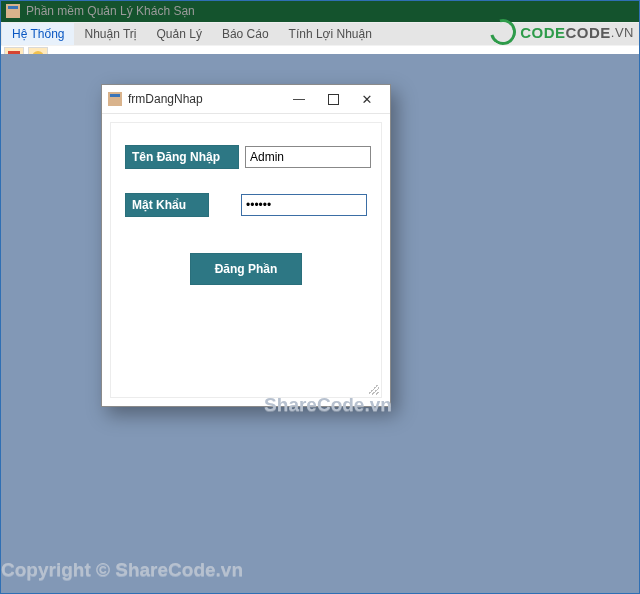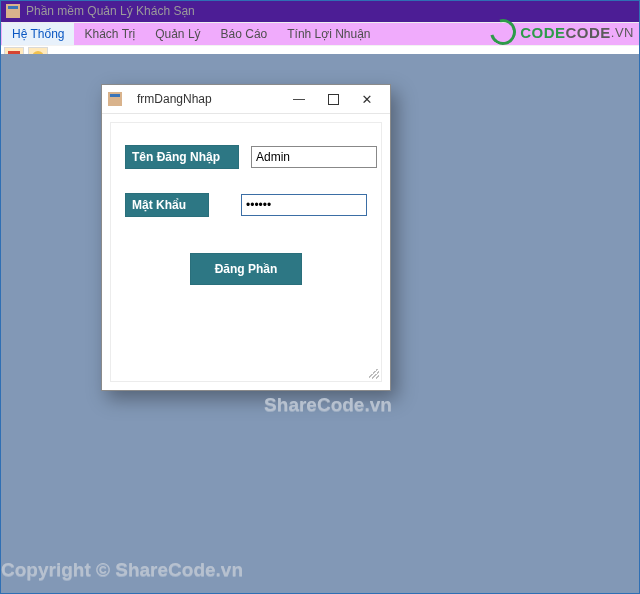--- a/index.html
+++ b/index.html
@@ -1,55 +1,55 @@
 <!DOCTYPE html>
 <html><head>
 <meta charset="utf-8">
 <style>
   html,body{margin:0;padding:0;font-family:"Segoe UI",Tahoma,Arial,sans-serif;font-size:12px;color:#333;}
   .screen{width:640px;height:594px;background:#fff;position:relative;overflow:hidden;}
   .mdi-area{position:absolute;left:1px;right:1px;top:54px;bottom:1px;background:#8298b6;}
   
-  .main-titlebar{height:22px;line-height:22px;background:#4c1d95;padding:0 6px;color:#9b9b9b;font-size:12px;display:flex;align-items:center;border-bottom:1px solid #eee;}
+  .main-titlebar{height:22px;line-height:22px;background:#14532d;padding:0 6px;color:#9b9b9b;font-size:12px;display:flex;align-items:center;border-bottom:1px solid #eee;}
   .main-titlebar .appicon{width:14px;height:14px;background:#d9b38c;margin-right:6px;position:relative;flex:0 0 auto;}
   .main-titlebar .appicon:before{content:"";position:absolute;left:2px;top:2px;width:10px;height:3px;background:#3a74b8;}
   
-  .menubar{height:22px;background:#f0abfc;display:flex;align-items:stretch;padding:0 2px;}
+  .menubar{height:22px;background:#e5e5e5;display:flex;align-items:stretch;padding:0 2px;}
   .menubar .item{padding:0 10px;line-height:22px;color:#4f4f4f;cursor:default;}
   .menubar .item.sel{color:#0a57c2;background:#e8f1fb;}
   
   .toolbar{height:22px;background:#fff;border-top:1px solid #f2f2f2;display:flex;align-items:center;gap:4px;padding:0 4px;}
   .tbtn{width:18px;height:18px;border:1px solid #d9d9d9;background:#ffe9bd;position:relative;}
   .tbtn.red:after{content:"";position:absolute;inset:3px;background:#d64532;}
   .tbtn.yellow:after{content:"";position:absolute;inset:3px;background:#f2c14e;border-radius:50%;}
   
   .logo{position:absolute;top:20px;right:6px;height:24px;display:flex;align-items:center;font-weight:700;font-size:15px;letter-spacing:.5px;}
   .logo .swirl{width:20px;height:20px;border:3px solid #2e9b4a;border-left-color:transparent;border-radius:50%;margin-right:4px;transform:rotate(30deg);} 
   .logo .g{color:#2e9b4a;}
   .logo .d{color:#5b5b5b;}
   .logo .vn{color:#5b5b5b;font-weight:400;font-size:13px;}
   
   .dialog{position:absolute;left:100px;top:30px;width:288px;background:#fff;border:1px solid #8a8a8a;box-shadow:6px 8px 18px rgba(0,0,0,.35);}
-  .dlg-titlebar{height:28px;background:#fff;border-bottom:1px solid #e6e6e6;display:flex;align-items:center;padding:0 6px;gap:9px;}
+  .dlg-titlebar{height:28px;background:#fff;border-bottom:1px solid #e6e6e6;display:flex;align-items:center;padding:0 6px;}
   .dlg-titlebar .dicon{width:14px;height:14px;background:#d9b38c;margin-right:6px;position:relative;flex:0 0 auto;}
   .dlg-titlebar .dicon:before{content:"";position:absolute;left:2px;top:2px;width:10px;height:3px;background:#3a74b8;}
   .dlg-titlebar .title{flex:1;color:#333;font-size:12px;}
   .dlg-titlebar .ctrls{display:flex;gap:0;}
   .dlg-titlebar .ctl{width:34px;height:22px;display:flex;align-items:center;justify-content:center;color:#333;font-size:12px;}
   .dlg-titlebar .ctl .sq{width:9px;height:9px;border:1px solid #333;}
   .dlg-titlebar .ctl .x{font-size:13px;}
   .dlg-body{background:#fff;padding:8px;}
-  .inner-panel{border:1px solid #ececec;padding:22px 14px 16px 14px;position:relative;min-height:220px;}
+  .inner-panel{border:1px solid #ececec;padding:22px 14px 32px 14px;position:relative;min-height:220px;}
   .row{display:flex;align-items:center;margin-bottom:24px;}
   .lab{background:#2d7784;color:#fff;font-weight:700;font-size:12px;height:22px;line-height:22px;padding:0 6px;white-space:nowrap;flex:0 0 auto;min-width:100px;border:1px solid #2a6f7b;}
   .lab.narrow{min-width:70px;} 
   .gap{width:6px;flex:0 0 auto;}
   .inpwrap{flex:0 0 auto;}
   input.txt{width:116px;height:20px;border:1px solid #3b6ea5;padding:0 4px;font-family:inherit;font-size:12px;outline:none;background:#fff;}
-  input.txt.plain{border-color:#888;margin-left:6px;}
+  input.txt.plain{border-color:#888;}
   .btnrow{display:flex;gap:18px;justify-content:center;margin-top:36px;}
   .btn{background:#2d7784;color:#fff;font-weight:700;font-size:12px;height:30px;line-height:30px;min-width:82px;padding:0 14px;text-align:center;border:1px solid #2a6f7b;cursor:default;}
   .resize{position:absolute;right:2px;bottom:2px;width:10px;height:10px;background:
     linear-gradient(135deg,transparent 0 40%,#bdbdbd 40% 48%,transparent 48% 60%,#bdbdbd 60% 68%,transparent 68% 80%,#bdbdbd 80% 88%,transparent 88%);}
   
   .wm1{position:absolute;left:16px;right:0;top:340px;text-align:center;color:#b7c1cf;font-size:19px;font-weight:700;text-shadow:0 1px 0 rgba(255,255,255,.25);}
   .wm2{position:absolute;left:0;right:0;top:505px;text-align:left;color:#b7c1cf;font-size:19px;font-weight:700;text-shadow:0 1px 0 rgba(255,255,255,.25);}
   .outer-border{position:absolute;inset:0;border:1px solid #2f6fb4;pointer-events:none;}
 </style>
 </head>
@@ -58,21 +58,21 @@
 <div class="screen">
   <div class="outer-border"></div>
 
   <div class="main-titlebar">
     <span class="appicon"></span>
     <span>Phần mềm Quản Lý Khách Sạn</span>
   </div>
 
   <div class="menubar">
     <div class="item sel">Hệ Thống</div>
-    <div class="item">Khách Trị</div>
+    <div class="item">Nhuận Trị</div>
     <div class="item">Quản Lý</div>
     <div class="item">Báo Cáo</div>
     <div class="item">Tính Lợi Nhuận</div>
   </div>
 
   <div class="toolbar">
     <div class="tbtn red"></div>
     <div class="tbtn yellow"></div>
   </div>
 

